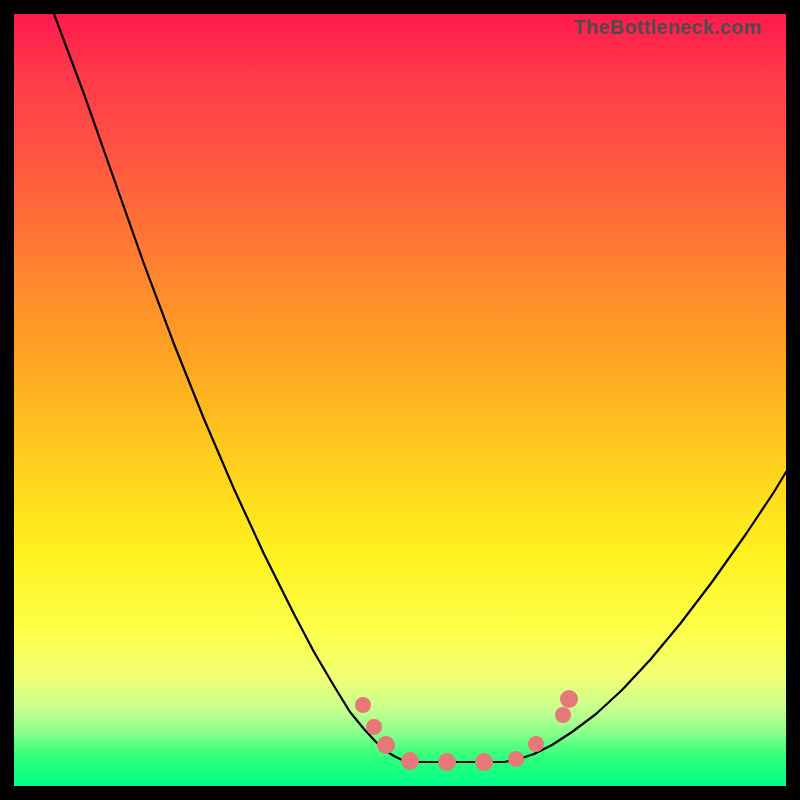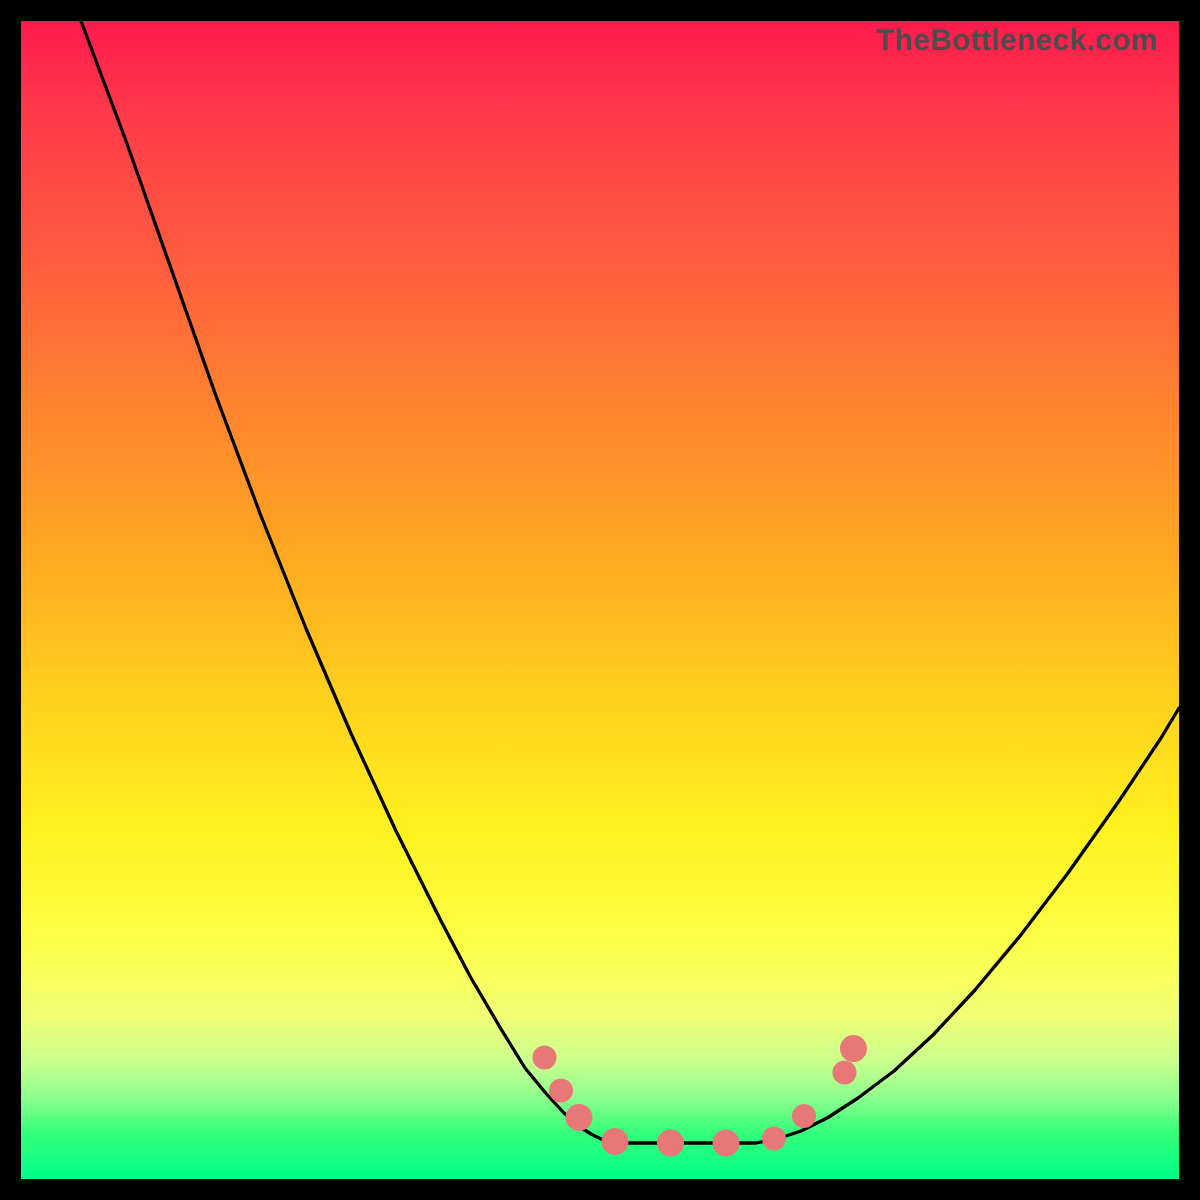--- a/index.html
+++ b/index.html
@@ -38,21 +38,21 @@
       #f0ff75 86%,
       #c8ff8e 90%,
       #8cff8c 93%,
       #34ff7a 96%,
       #00ff88 100%
     );
   }
   .watermark {
     position: absolute;
     top: 2px;
-    right: 14px;
+    right: 24px;
     font-size: 20px;
     font-weight: 600;
     color: #4c4c4c;
     letter-spacing: 0.2px;
     user-select: none;
   }
   svg.curve {
     position: absolute;
     left: 0;
     top: 0;

